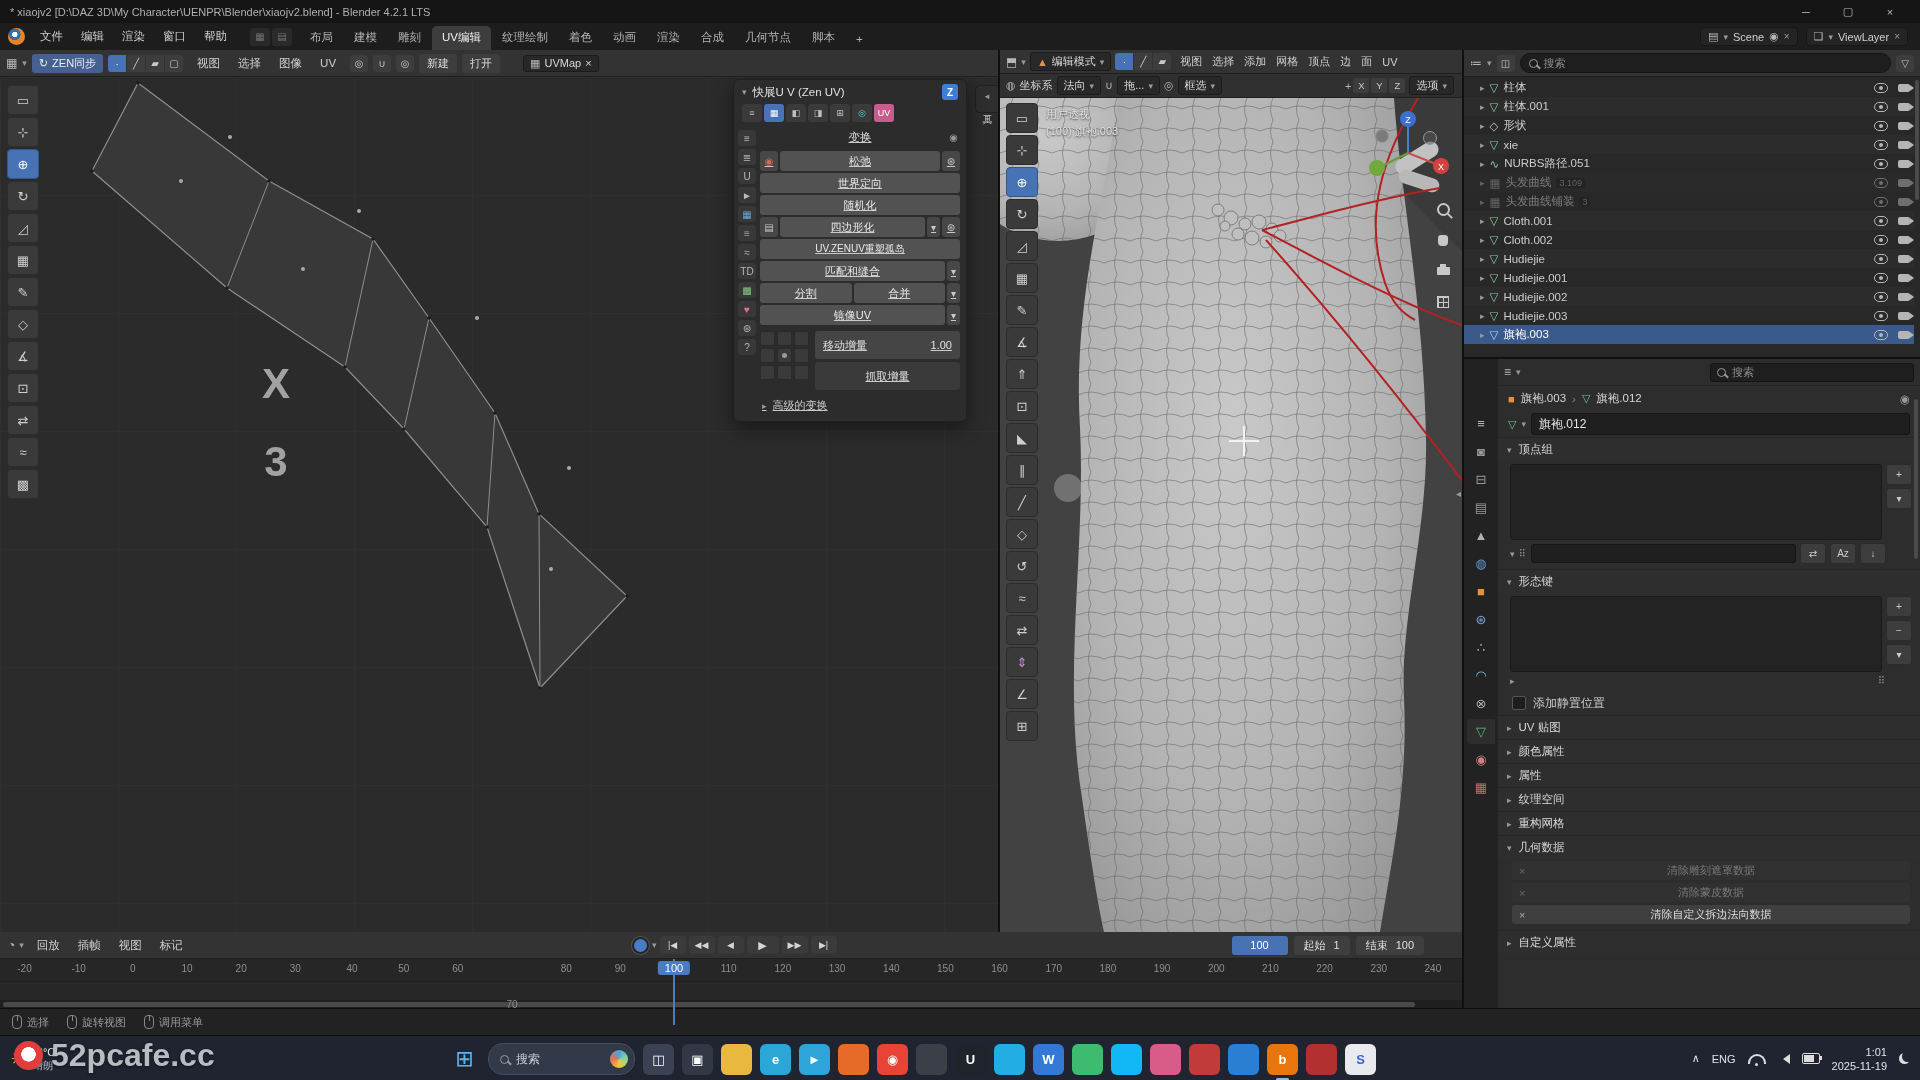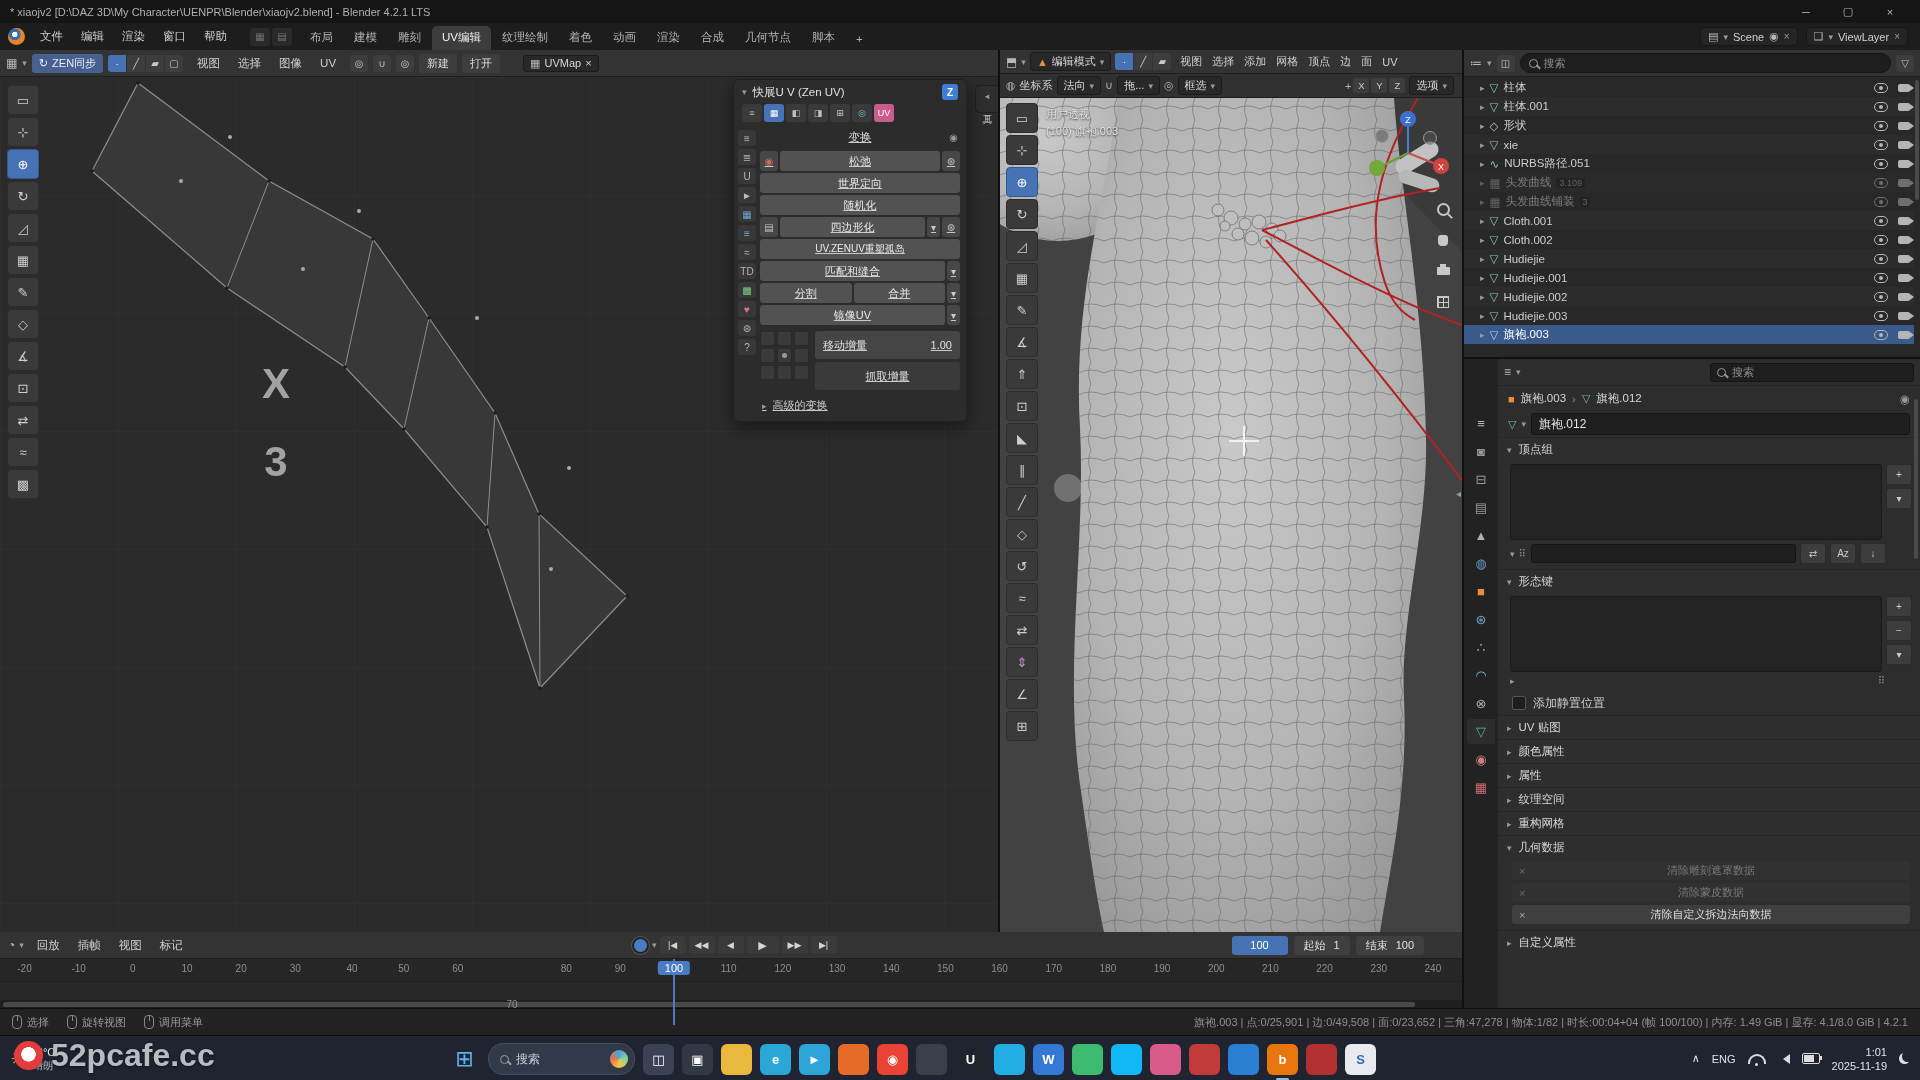--- a/index.html
+++ b/index.html
@@ -1112,21 +1112,20 @@
         <span>选择</span>
       </span>
     <span class="hint">
         <span class="mouse"></span>
         <span>旋转视图</span>
       </span>
     <span class="hint">
         <span class="mouse"></span>
         <span>调用菜单</span>
       </span>
-    <span class="stats">旗袍.003 | 点:0/25,901 | 边:0/49,508 | 面:0/23,652 | 三角:47,278 | 物体:1/82 | 时长:00:04+04 (帧 100/100) | 内存: 1.49 GiB | 显存: 4.1/8.0 GiB | 4.2.1</span>
   </div>
 
   <div class="taskbar">
     <div class="weather">
       <span class="sun">☀</span>
       <span class="wcol">
         <span>-2°C</span>
         <span class="wdesc">晴朗</span>
       </span>
     </div>

